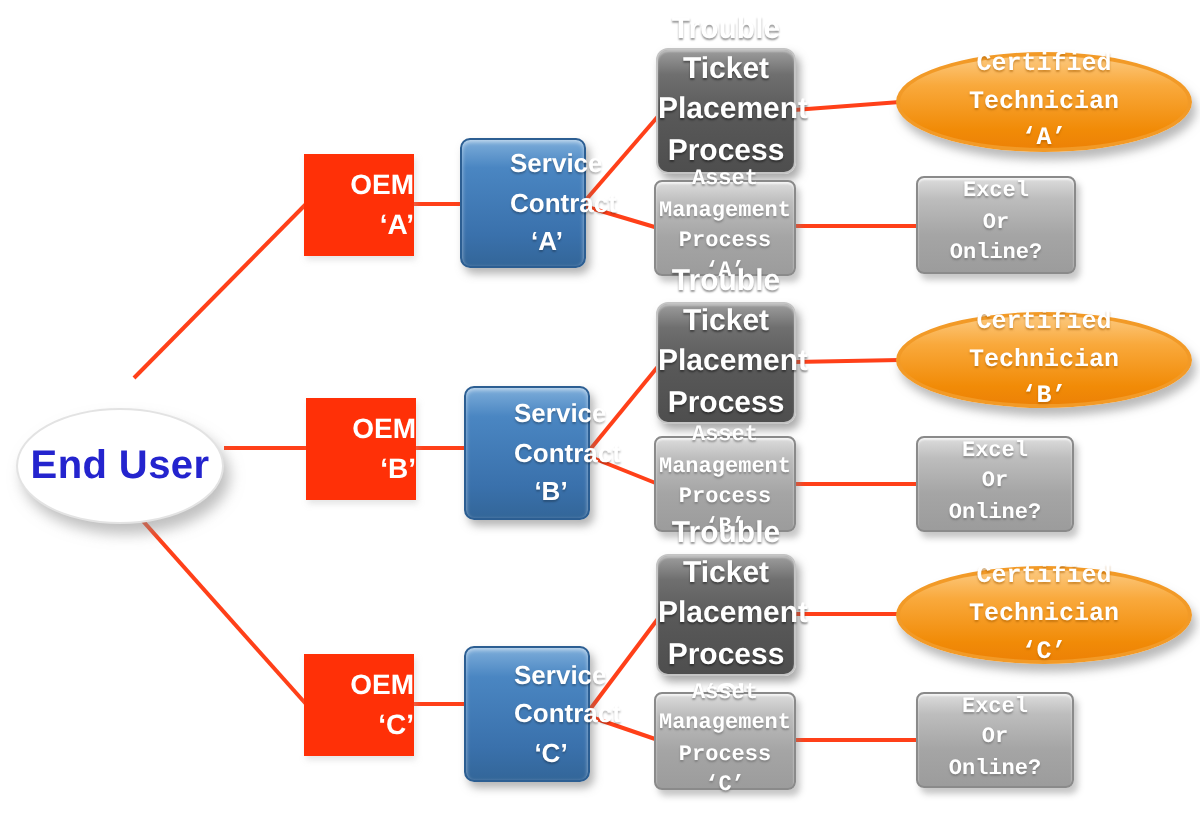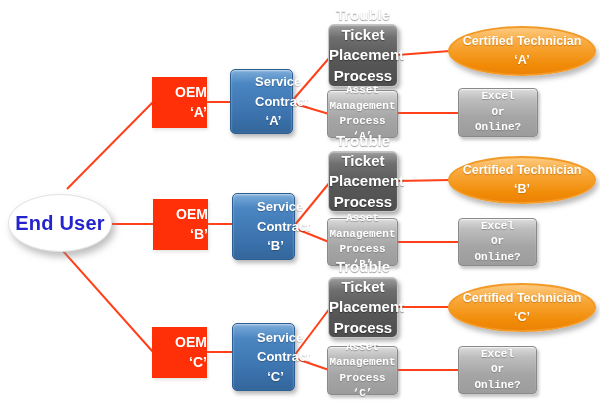--- a/index.html
+++ b/index.html
@@ -76,20 +76,21 @@
   }
   
   .ct {
     border-radius: 50%;
     background: linear-gradient(180deg, #fcc97f 0%, #f9a93c 32%, #f18b07 80%, #ed8206 100%);
     border: 2px solid #f29a27;
     box-shadow: 2px 4px 5px rgba(130,130,130,0.55);
     font-size: 12.5px;
     line-height: 1.5;
     text-shadow: 0 1px 1px rgba(170,95,0,0.55);
+    font-family: Liberation Mono, monospace;
   }
 </style>
 </head>
 <body>
 
 <div class="canvas">
 
   <svg class="wires" width="600" height="407" viewBox="0 0 600 407">
     <g stroke="#FF4019" stroke-width="2" fill="none">
       <line x1="67" y1="189" x2="153" y2="102"></line>
@@ -106,21 +107,21 @@
       <line x1="294" y1="358" x2="329" y2="370"></line>
       <line x1="397" y1="55" x2="450" y2="51"></line>
       <line x1="397" y1="181" x2="450" y2="180"></line>
       <line x1="397" y1="307" x2="450" y2="307"></line>
       <line x1="397" y1="113" x2="460" y2="113"></line>
       <line x1="397" y1="242" x2="460" y2="242"></line>
       <line x1="397" y1="370" x2="460" y2="370"></line>
     </g>
   </svg>
 
-  <div class="node end-user" style="left:8px; top:194px; width:104px; height:58px;text-align:center;">
+  <div class="node end-user" style="left:8px; top:204px; width:104px; height:58px;text-align:center;">
     <span class="lbl">End User</span>
   </div>
 
   <div class="node oem" style="left:152px; top:77px; width:55px; height:51px;">
     <span class="lbl">OEM
 ‘A’</span>
   </div>
   <div class="node sc" style="left:230px; top:69px; width:63px; height:65px;">
     <span class="lbl">Service
 Contract

